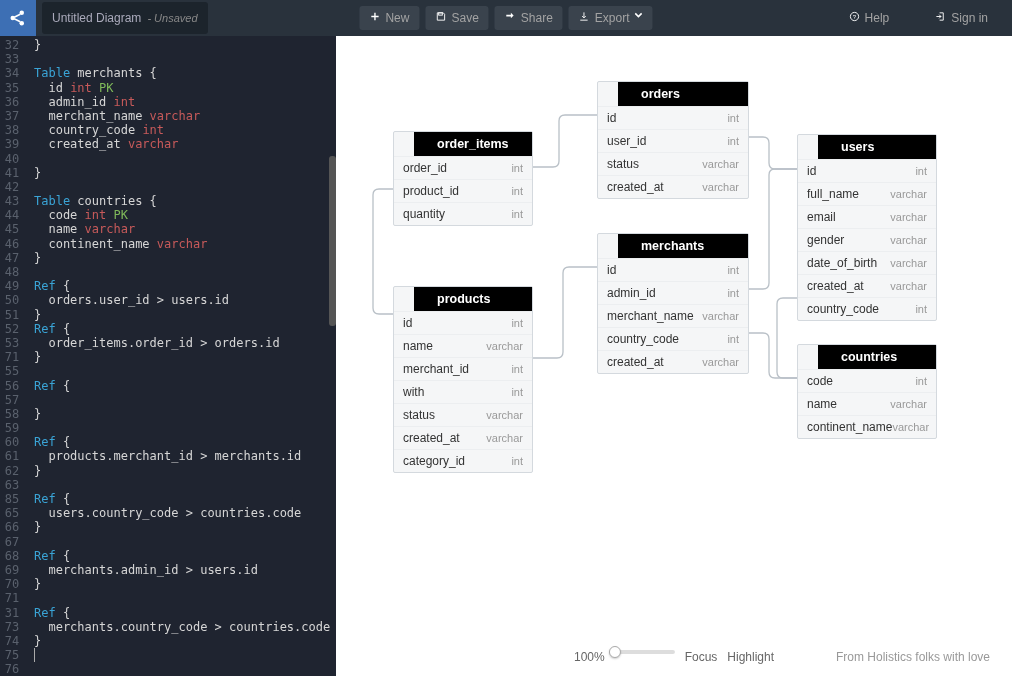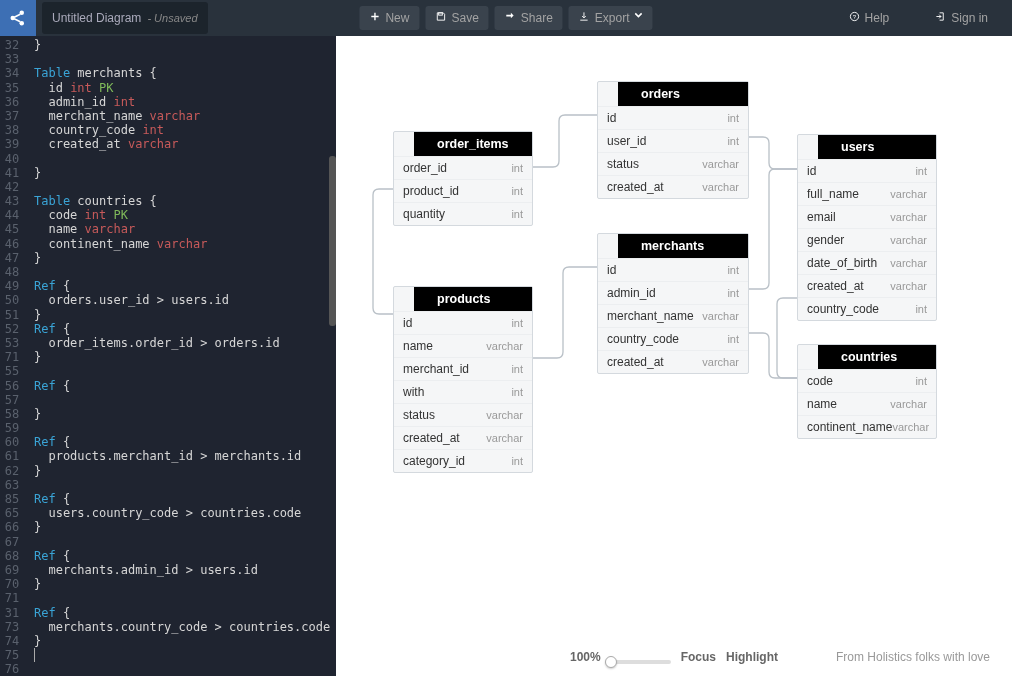--- a/index.html
+++ b/index.html
@@ -36,21 +36,21 @@
   .canvas svg.edges { position:absolute; top:0; left:0; width:676px; height:640px; pointer-events:none;}
   .table-card { position:absolute; width:140px; border:1px solid #d4d9de; border-radius:2px; background:#f5f6f7; font-size:12px; box-shadow: 0 0 0 rgba(0,0,0,0);}
   .table-card.wide { width:152px; }
   .table-header { background:#000000; color:#fff; font-weight:600; padding:5px 23px; font-size:12.5px;margin-left:20px;}
   .table-row { display:flex; justify-content:space-between; align-items:center; padding:4px 9px; color:#333; border-top:1px solid #eceef0;}
   .table-row:first-of-type { border-top:none;}
   .col-name { }
   .col-type { color:#999; font-size:11px;}
   
   .footer { position:absolute; bottom:0; left:0; right:0; height:38px; display:flex; align-items:center; justify-content:space-between; padding: 0 22px 0 0; font-size:12px; color:#666;}
-  .zoom-group { position:absolute; left:50%; transform:translateX(-50%); display:flex; align-items:flex-end; gap:10px;font-weight:bold;}
+  .zoom-group { position:absolute; left:50%; transform:translateX(-50%); display:flex; align-items:flex-start; gap:10px;}
   .slider { width:60px; height:4px; background:#ddd; border-radius:2px; position:relative;}
   .slider .knob { position:absolute; left:0; top:50%; transform:translate(-50%,-50%); width:12px; height:12px; border-radius:50%; background:#fff; border:1px solid #aaa; box-shadow:0 1px 2px rgba(0,0,0,0.2);}
   .foot-right { color:#999;}
 </style>
 </head>
 <body>
 
 <div class="header">
   <div class="logo">
     <svg viewBox="0 0 24 24">

